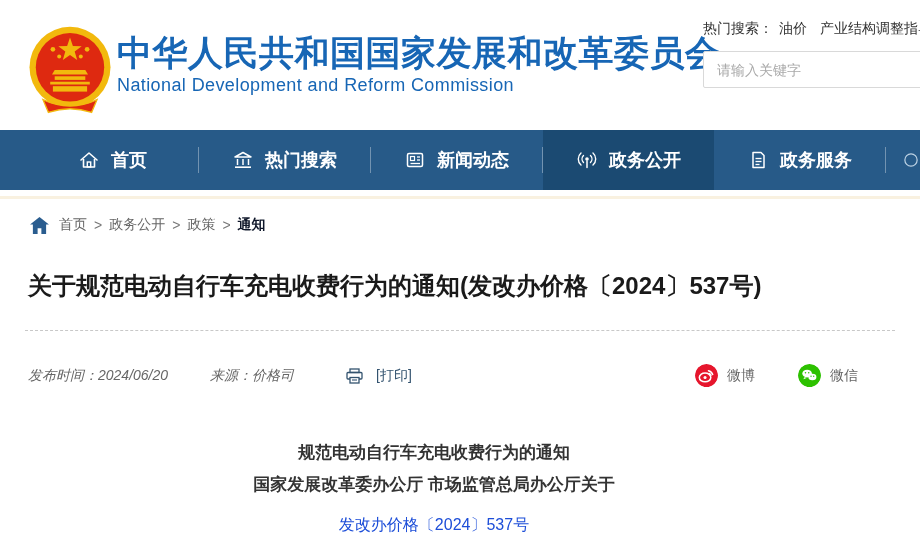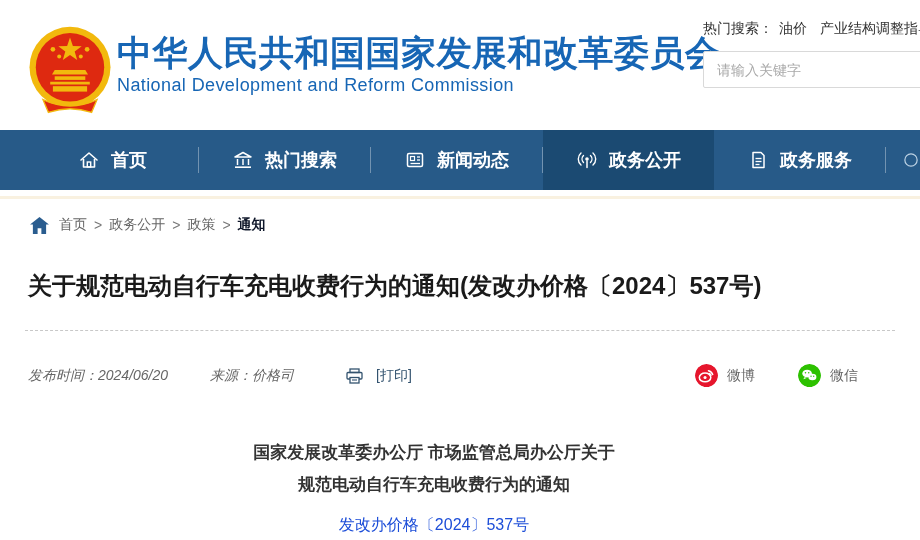--- a/index.html
+++ b/index.html
@@ -217,18 +217,18 @@
           <circle cx="11.2" cy="9.2" r="0.8" fill="#2dc100"></circle>
           <circle cx="13.6" cy="12.8" r="0.7" fill="#2dc100"></circle>
           <circle cx="16.4" cy="12.8" r="0.7" fill="#2dc100"></circle>
         </svg>
         <span>微信</span>
       </span>
     </span>
   </div>
 
   <div class="article-body">
+    <div class="body-title">规范电动自行车充电收费行为的通知</div>
     <div class="body-title">国家发展改革委办公厅 市场监管总局办公厅关于</div>
-    <div class="body-title">规范电动自行车充电收费行为的通知</div>
     <div class="doc-number">发改办价格〔2024〕537号</div>
   </div>
 
 </div>
 
 </body></html>

